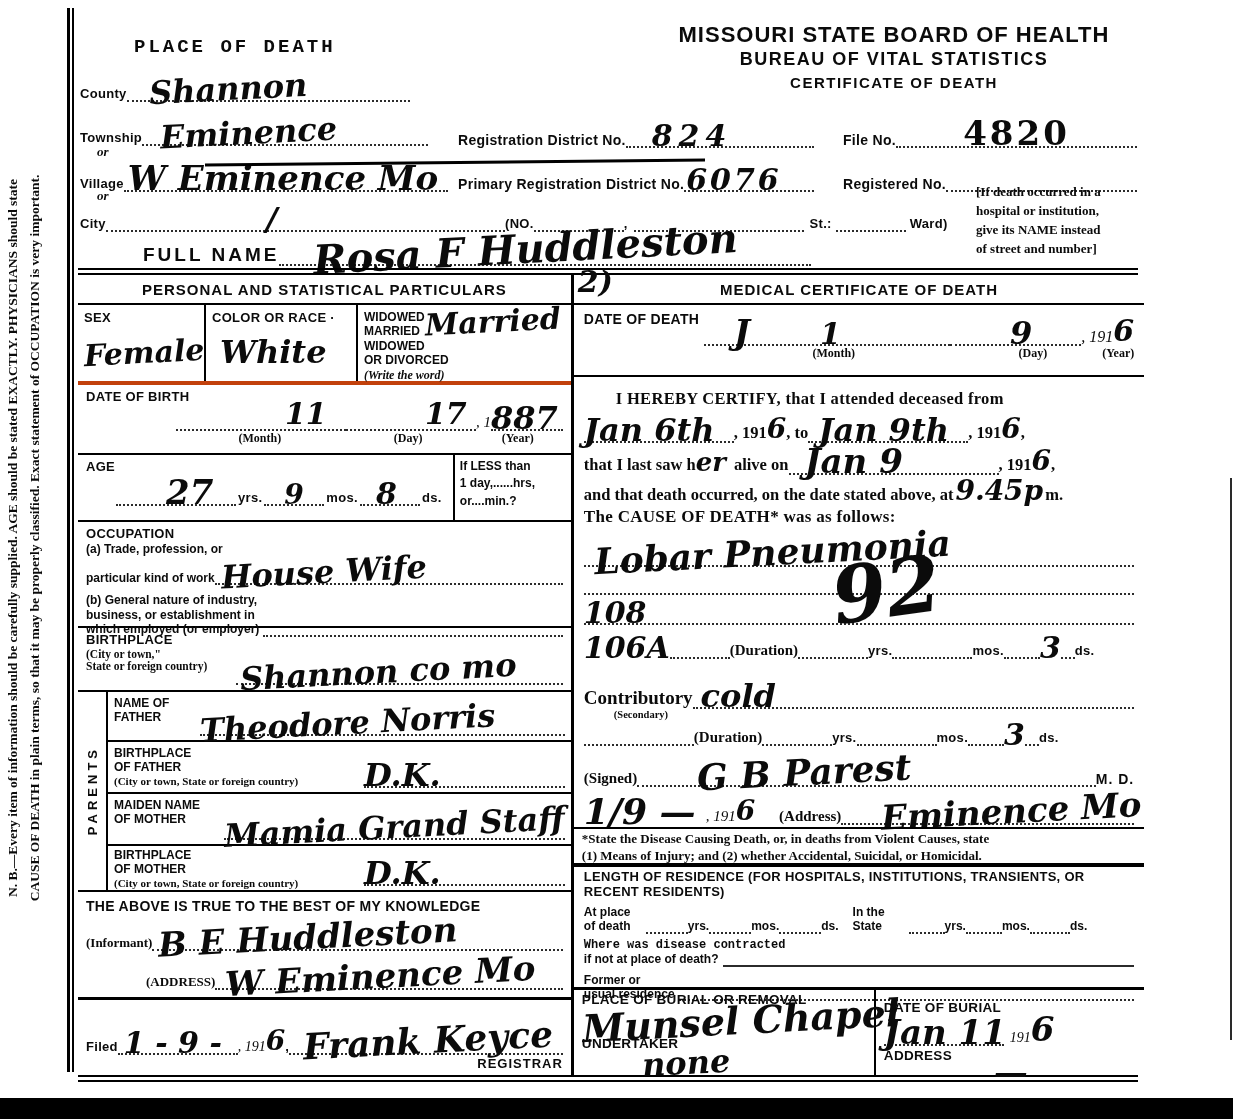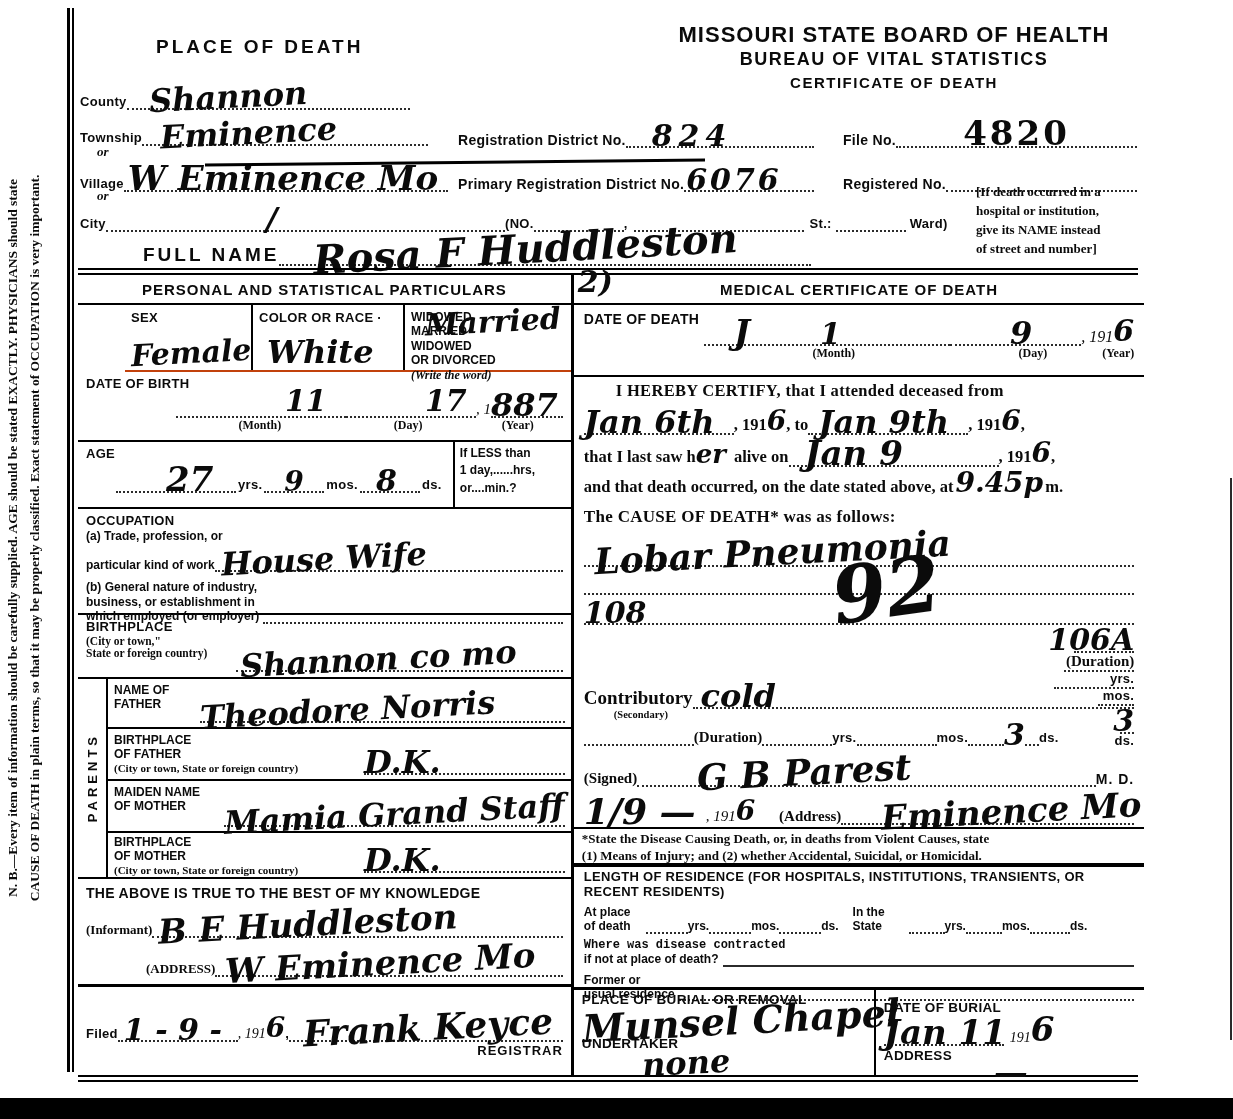--- a/index.html
+++ b/index.html
@@ -35,29 +35,29 @@
     <span style="display:block;">N. B.—Every item of information should be carefully supplied.  AGE should be stated EXACTLY.  PHYSICIANS should state</span>
     <span style="display:block;">CAUSE OF DEATH in plain terms, so that it may be properly classified.  Exact statement of OCCUPATION is very important.</span>
   </div>
 
   <div class="abs" style="left:67px;top:8px;height:1064px;width:7px;border-left:3px solid #000;border-right:2px solid #000;"></div>
 
   <div class="abs" style="right:1px;top:478px;height:562px;width:2px;background:#2a2a2a;"></div>
 
   <div class="abs" style="left:0;bottom:0;width:1233px;height:21px;background:#000;"></div>
 
-  <div class="abs biglbl" style="left:156px;top:36px;">PLACE OF DEATH</div>
+  <div class="abs biglbl" style="left:134px;top:36px;font-family:Liberation Mono, monospace;">PLACE OF DEATH</div>
 
   <div class="abs ct" style="left:648px;top:22px;width:492px;">
     <div class="lbl" style="font-size:22px;letter-spacing:1px;">MISSOURI STATE BOARD OF HEALTH</div>
     <div class="lbl" style="font-size:18px;letter-spacing:1.5px;margin-top:2px;">BUREAU OF VITAL STATISTICS</div>
     <div class="lbl" style="font-size:15px;letter-spacing:1.5px;margin-top:4px;">CERTIFICATE OF DEATH</div>
   </div>
 
-  <div class="abs row" style="left:80px;top:64px;width:330px;height:46px;">
+  <div class="abs row" style="left:80px;top:56px;width:330px;height:46px;">
     <span class="lbl">County</span>
     <span class="fill">
       <span class="hw tilt" style="font-size:32px;margin-left:22px;">Shannon</span>
     </span>
   </div>
 
   <div class="abs row" style="left:80px;top:100px;width:348px;height:46px;">
     <span class="lbl">Township</span>
     <span class="fill">
       <span class="hw tilt" style="font-size:32px;margin-left:18px;">Eminence</span>
@@ -127,21 +127,21 @@
       <span class="hw tilt" style="font-size:40px;margin-left:34px;">Rosa F Huddleston</span>
     </span>
   </div>
 
   <div class="abs" style="left:78px;top:268px;width:1060px;border-top:7px double #000;border-bottom:7px double #000;display:flex;">
 
     <div style="width:518px;border-right:3px solid #000;">
 
       <div class="colrow ct lbl" style="height:30px;line-height:30px;font-size:15px;letter-spacing:1px;border-bottom:2px solid #000;">PERSONAL AND STATISTICAL PARTICULARS</div>
 
-      <div class="colrow" style="height:67px;border-bottom:2px solid #c2410c;display:flex;margin-left:47px;">
+      <div class="colrow" style="height:80px;border-bottom:4px solid #c2410c;display:flex;">
         <div class="cell" style="width:128px;border-right:2px solid #000;padding:6px;">
           <div class="lbl">SEX</div>
           <div class="hw tilt" style="font-size:30px;margin-top:12px;">Female</div>
         </div>
         <div class="cell" style="width:152px;border-right:2px solid #000;padding:6px;">
           <div class="lbl">COLOR OR RACE ·</div>
           <div class="hw" style="font-size:32px;margin-top:10px;margin-left:8px;">White</div>
         </div>
         <div class="cell" style="flex:1;padding:5px 6px;">
           <div class="lbl12">WIDOWED</div>
@@ -326,21 +326,21 @@
           <span class="seri" style="font-size:16px;font-style:italic;">, 191</span>
           <span class="hw" style="font-size:30px;">6</span>
         </div>
         <div class="row" style="margin-left:120px;">
           <span class="cap ct" style="flex:1.5;">(Month)</span>
           <span class="cap ct" style="flex:.8;">(Day)</span>
           <span class="cap">(Year)</span>
         </div>
       </div>
 
-      <div class="colrow serifb" style="height:128px;padding:4px 10px 0 10px;font-size:16.5px;">
+      <div class="colrow serifb" style="height:128px;padding:12px 10px 0 10px;font-size:16.5px;">
         <div style="text-indent:32px;letter-spacing:.3px;">I HEREBY CERTIFY, that I attended deceased from</div>
         <div class="row" style="height:34px;">
           <span class="fill" style="max-width:150px;">
             <span class="hw" style="font-size:32px;">Jan 6th</span>
           </span>
           <span>, 191</span>
           <span class="hw" style="font-size:28px;">6</span>
           <span>, to</span>
           <span class="fill" style="max-width:160px;">
             <span class="hw" style="font-size:32px;margin-left:10px;">Jan 9th</span>
@@ -375,21 +375,21 @@
           </span>
         </div>
         <div class="row" style="height:28px;">
             <span class="fill"></span>
           </div>
         <div class="row" style="height:30px;">
           <span class="fill">
             <span class="hw" style="font-size:30px;">108</span>
           </span>
         </div>
-        <div class="row" style="height:34px;flex-direction:column;">
+        <div class="row" style="height:34px;">
           <span class="hw" style="font-size:30px;margin-bottom:-4px;">106A</span>
           <span class="gap" style="width:60px;"></span>
           <span class="serifb" style="font-size:15px;">(Duration)</span>
           <span class="gap" style="width:70px;"></span>
           <span class="lbl">yrs.</span>
           <span class="gap" style="width:80px;"></span>
           <span class="lbl">mos.</span>
           <span class="gap" style="width:36px;"></span>
           <span class="hw" style="font-size:30px;margin-bottom:-4px;">3</span>
           <span class="gap" style="width:14px;"></span>

